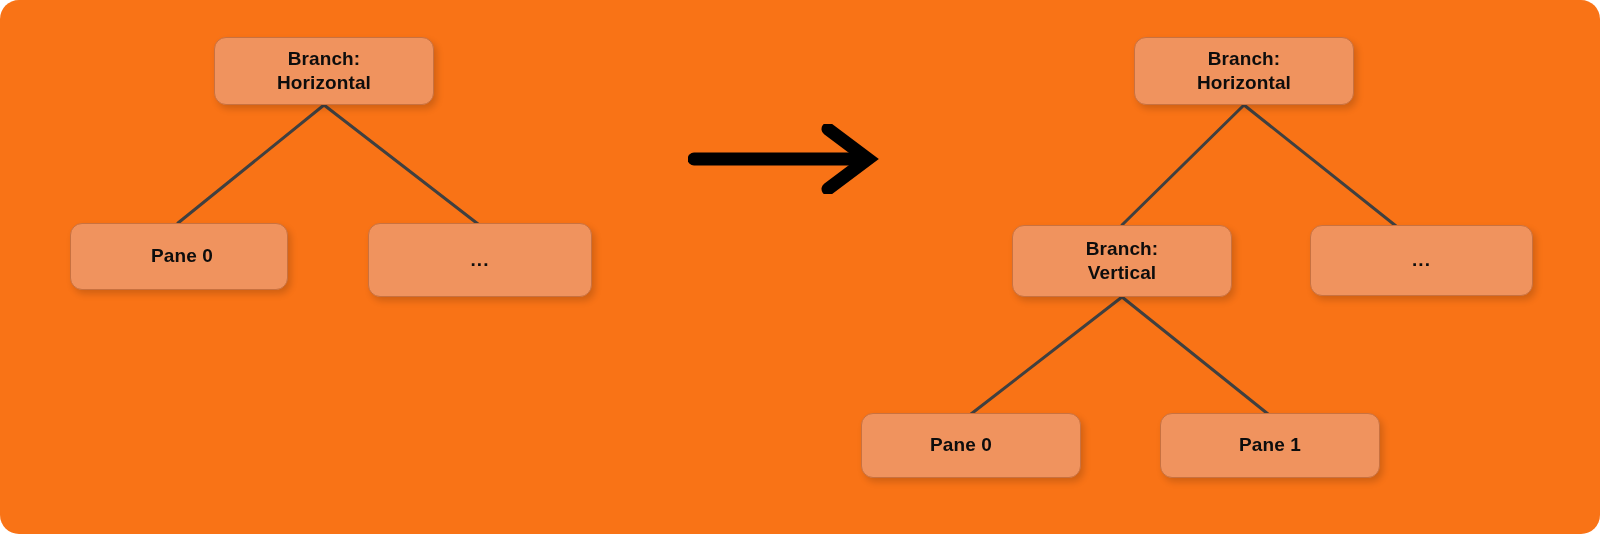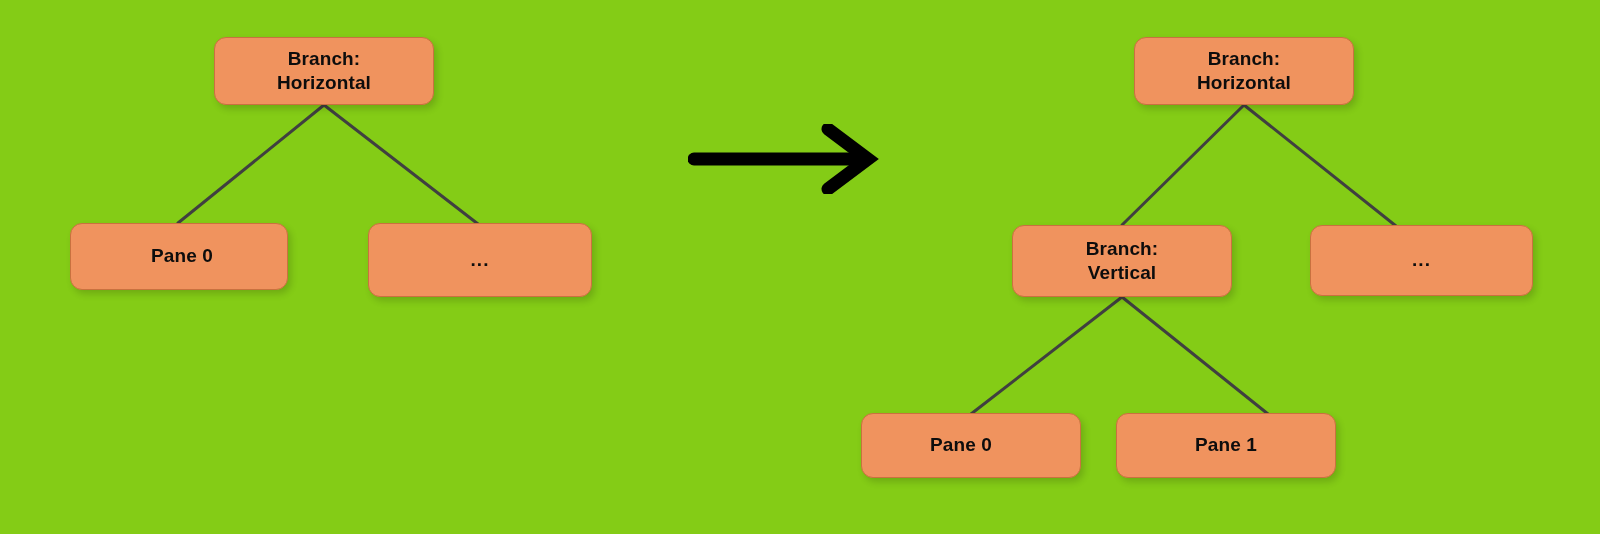--- a/index.html
+++ b/index.html
@@ -7,22 +7,23 @@
     padding: 0;
     background: #ffffff;
   }
   body {
     font-family: "Liberation Sans", sans-serif;
   }
   #canvas {
     position: relative;
     width: 1600px;
     height: 534px;
-    background: #84cc16;
+    background: #f97316;
     overflow: hidden;
+    border-radius: 19px;
   }
   #edges {
     position: absolute;
     left: 0;
     top: 0;
     width: 1600px;
     height: 534px;
     pointer-events: none;
   }
   .node {
@@ -98,15 +99,15 @@
   <div class="node" style="left:1134px; top:37px; width:220px; height:68px;">Branch:
 Horizontal</div>
 
   <div class="node" style="left:1012px; top:225px; width:220px; height:72px;">Branch:
 Vertical</div>
 
   <div class="node dots" style="left:1310px; top:225px; width:223px; height:71px;">...</div>
 
   <div class="node left-text-b" style="left:861px; top:413px; width:220px; height:65px;">Pane 0</div>
 
-  <div class="node left-text-c" style="left:1116px; top:413px; width:220px; height:65px;">Pane 1</div>
+  <div class="node left-text-c" style="left:1160px; top:413px; width:220px; height:65px;">Pane 1</div>
 
 </div>
 
 </body></html>

